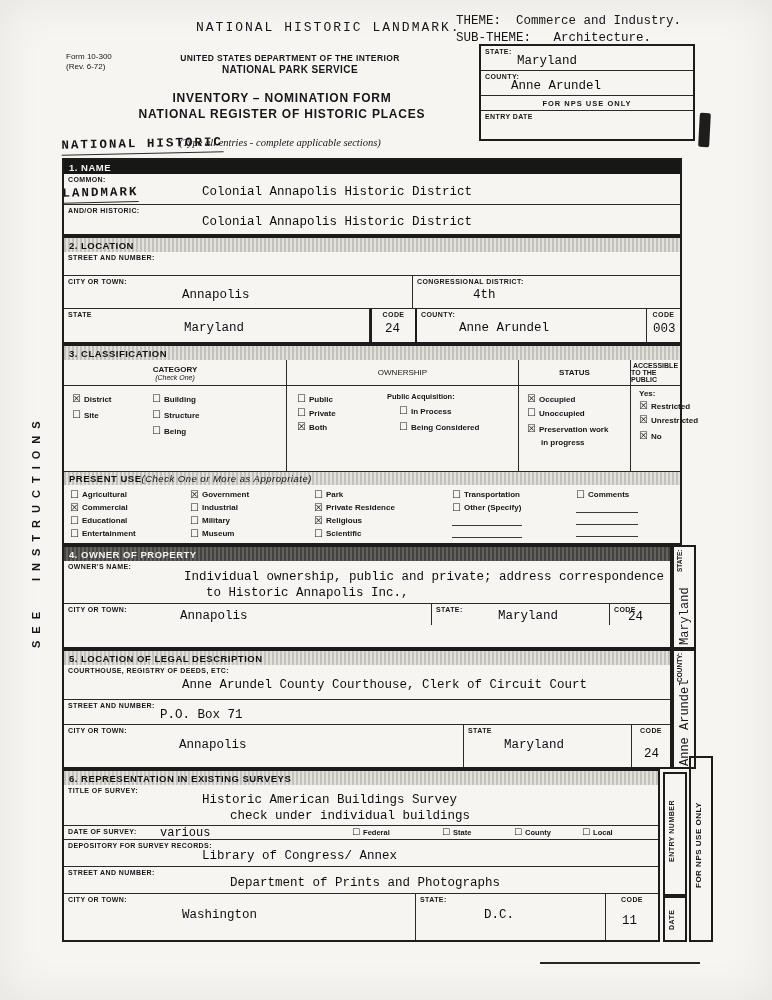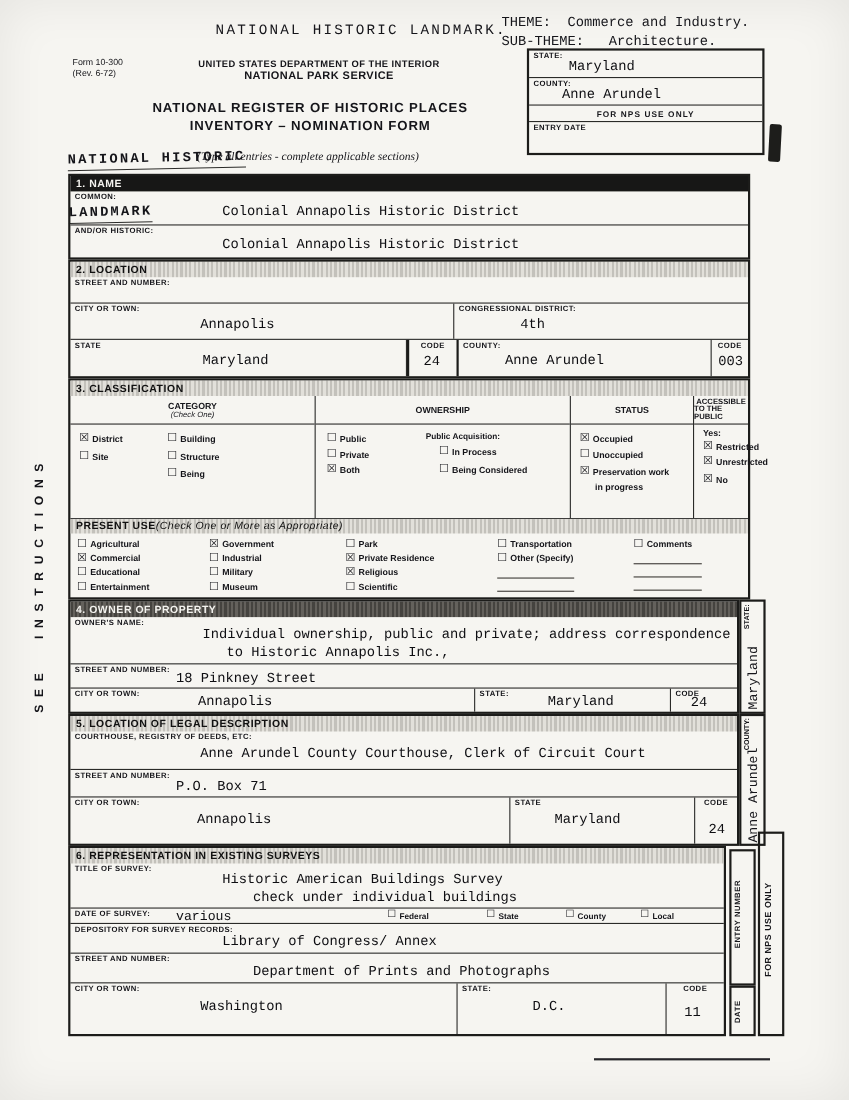--- a/index.html
+++ b/index.html
@@ -52,22 +52,22 @@
     <div>Form 10-300</div>
     <div>(Rev. 6-72)</div>
   </div>
 
   <div class="abs center" style="left:120px;top:53px;width:340px;line-height:1.25">
     <div style="font-size:8.5px;font-weight:bold;letter-spacing:.4px">UNITED STATES DEPARTMENT OF THE INTERIOR</div>
     <div style="font-size:10px;font-weight:bold;letter-spacing:.4px">NATIONAL PARK SERVICE</div>
   </div>
 
   <div class="abs center" style="left:82px;top:90px;width:400px;line-height:1.35">
+    <div style="font-size:12px;font-weight:bold;letter-spacing:.8px">INVENTORY – NOMINATION FORM</div>
     <div style="font-size:12px;font-weight:bold;letter-spacing:.8px">NATIONAL REGISTER OF HISTORIC PLACES</div>
-    <div style="font-size:12px;font-weight:bold;letter-spacing:.8px">INVENTORY – NOMINATION FORM</div>
   </div>
 
   <div class="abs mono" style="left:62px;top:106px;font-size:12.5px;line-height:1.25;transform:rotate(-1.2deg)">
     <div><span class="stampline">NATIONAL HISTORIC</span></div>
     <div><span class="stampline">LANDMARK</span></div>
   </div>
 
   <div class="abs" style="left:100px;top:137px;width:360px;text-align:center;font-family:'Liberation Serif',serif;font-style:italic;font-size:10.5px">(Type all entries - complete applicable sections)</div>
 
   <div class="abs statebox" style="left:479px;top:44px;width:216px;height:97px">
@@ -167,21 +167,21 @@
             </div>
           <div class="ck" style="left:88px;top:40px">
             <span class="g">☐</span>
             <span>Being</span>
             </div>
         </div>
       </div>
 
       <div class="cell" style="width:232px">
         <div class="colhead">
-            <div style="font-size:8px;font-weight:bold">OWNERSHIP</div>
+            <div style="font-size:8px;font-weight:normal">OWNERSHIP</div>
           </div>
         <div class="colbody">
           <div class="ck" style="left:10px;top:8px">
             <span class="g">☐</span>
             <span>Public</span>
             </div>
           <div class="ck" style="left:10px;top:22px">
             <span class="g">☐</span>
             <span>Private</span>
             </div>
@@ -329,24 +329,20 @@
     </div>
   </div>
 
   <div class="sec" style="left:62px;top:545px;width:610px;height:104px">
     <div class="bar mid">4. OWNER OF PROPERTY</div>
     <div class="row" style="height:43px">
       <span class="fl">OWNER'S NAME:</span>
       <span class="tv" style="left:120px;top:9px">Individual ownership, public and private; address correspondence</span>
       <span class="tv" style="left:142px;top:25px">to Historic Annapolis Inc.,</span>
     </div>
-    <div class="row" style="height:22px">
-      <span class="fl">STREET AND NUMBER:</span>
-      <span class="tv" style="left:96px;top:6px">18 Pinkney Street</span>
-    </div>
     <div class="row flexrow" style="height:21px;border-bottom:none">
       <div class="cell" style="width:368px">
         <span class="fl">CITY OR TOWN:</span>
         <span class="tv" style="left:116px;top:5px">Annapolis</span>
       </div>
       <div class="cell" style="width:178px">
         <span class="fl">STATE:</span>
         <span class="tv" style="left:66px;top:5px">Maryland</span>
       </div>
       <div class="cell" style="flex:1;border-right:none">

